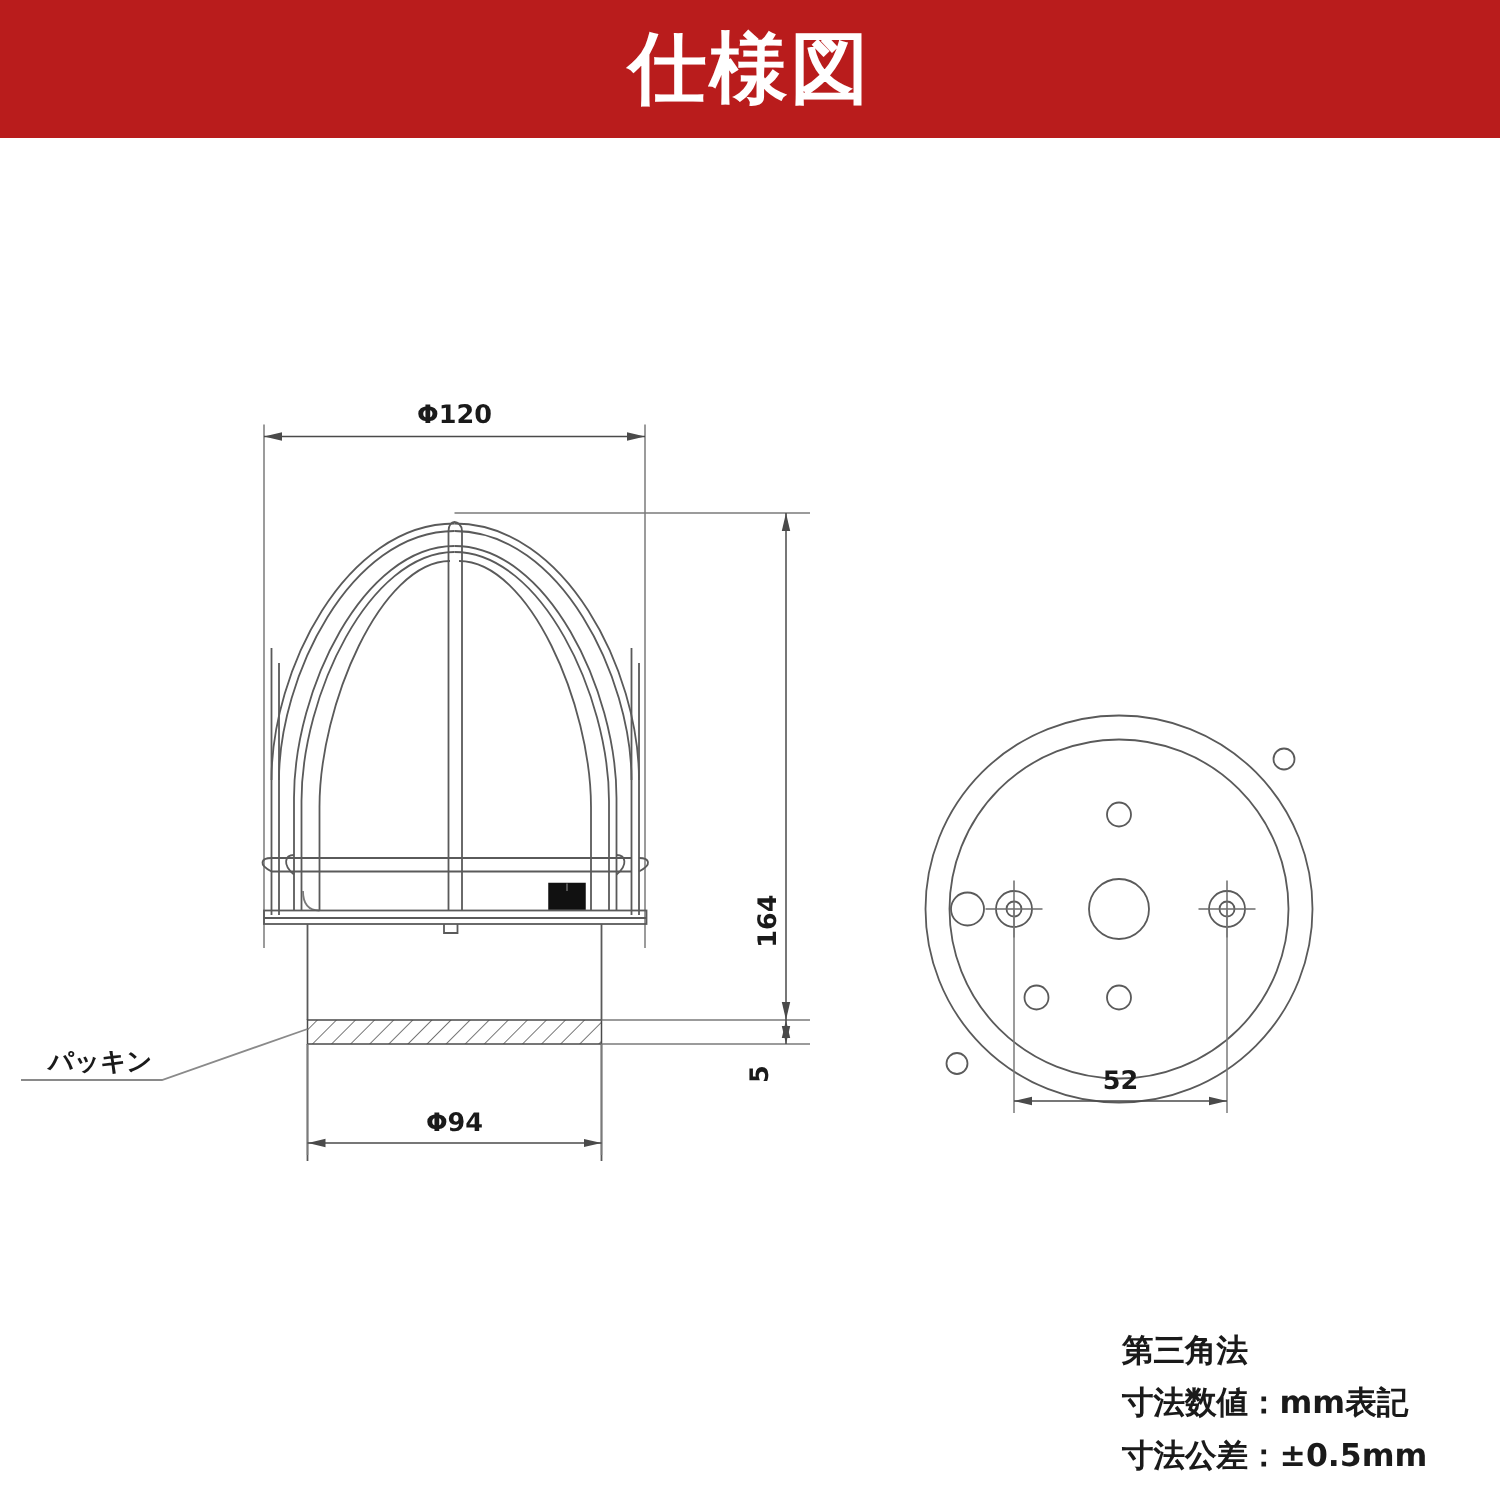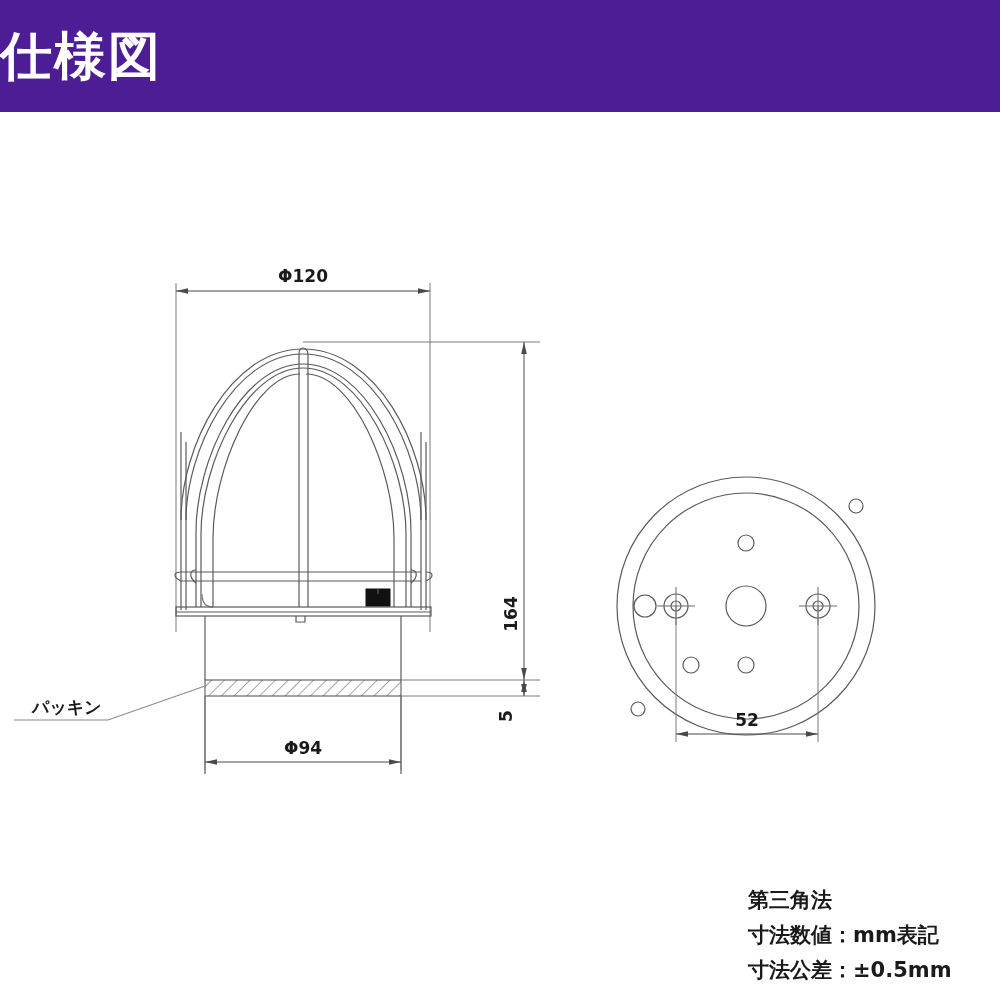--- a/index.html
+++ b/index.html
@@ -18,25 +18,25 @@
     width: 1000px;
     height: 1000px;
     position: relative;
     background: #ffffff;
   }
   #header-bar {
     position: absolute;
     left: 0;
     top: 0;
     width: 1000px;
-    height: 112px;
-    background: #4c1d95;
+    height: 92px;
+    background: #b91c1c;
     display: flex;
     align-items: center;
-    justify-content: flex-start;
+    justify-content: center;
   }
   #header-title {
     color: #ffffff;
     font-size: 52px;
     font-weight: 700;
     letter-spacing: 2px;
     line-height: 1;
     font-family: "DejaVu Sans", "Liberation Sans", sans-serif;
   }
   #drawing-area {

